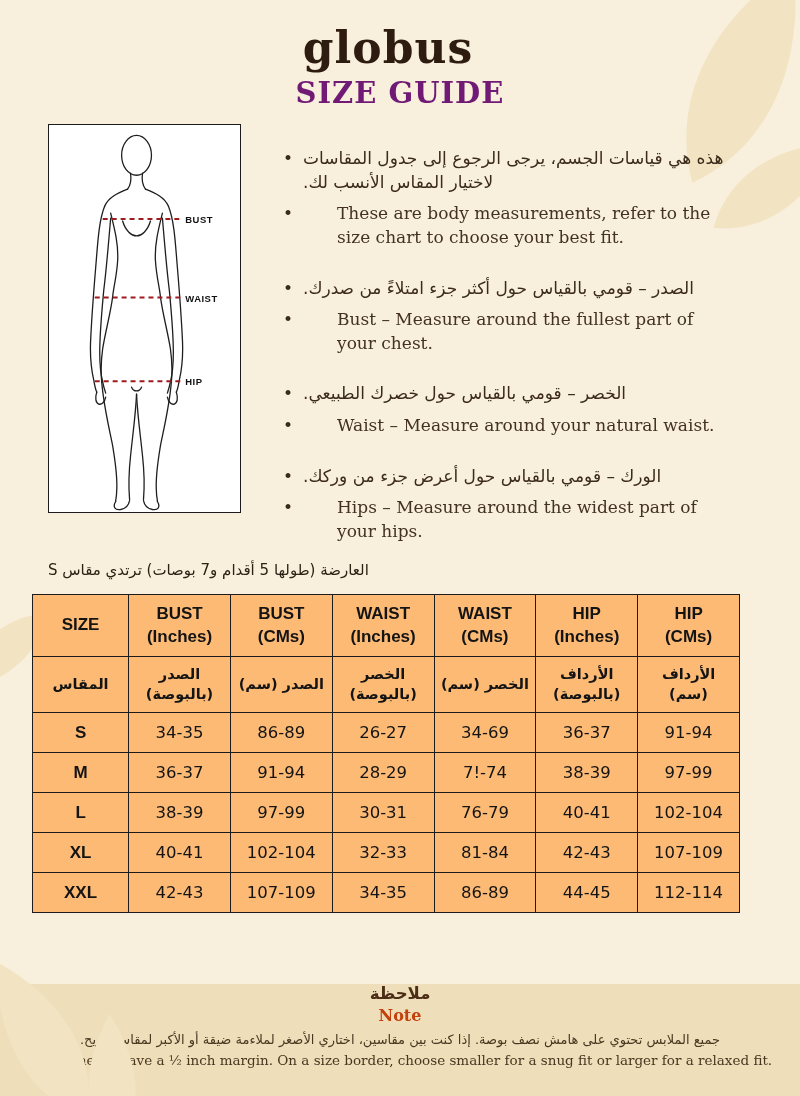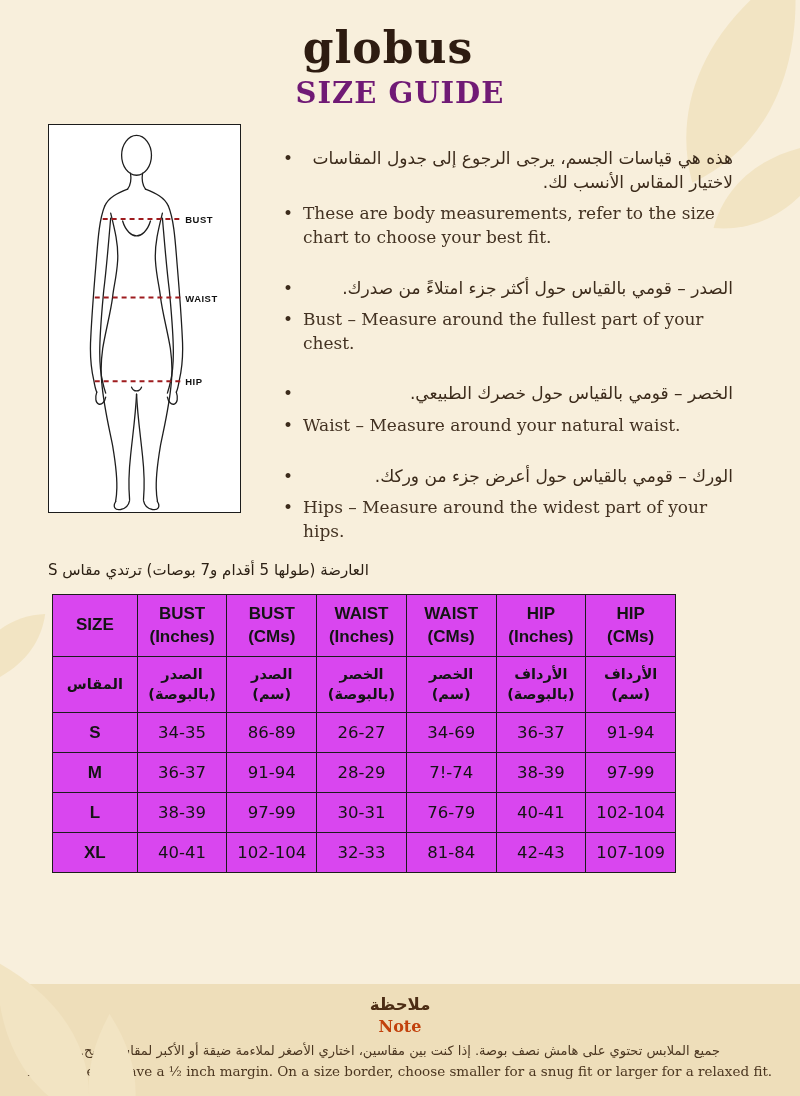--- a/index.html
+++ b/index.html
@@ -45,45 +45,45 @@
   .fig-label { font-family:"Liberation Sans", sans-serif; font-size:9.5px; font-weight:bold; fill:#111; letter-spacing:.5px; }
   
   .instructions {
     position:absolute; left:283px; top:146px; width:450px; z-index:4;
     display:flex; flex-direction:column; gap:26px;
   }
   .inst-group { display:flex; flex-direction:column; gap:7px; }
   .inst-line { display:flex; gap:10px; align-items:flex-start; }
   .bullet { font-size:17px; line-height:1.45; color:#3c2b1b; flex:0 0 auto; }
   .inst-txt { flex:1; line-height:1.42; }
-  .txt-ar { font-family:"DejaVu Sans", sans-serif; font-size:17px; color:#3c2b1b; text-align:right; }
-  .txt-en { font-family:"DejaVu Serif", serif; font-size:17px; color:#433222; }
+  .txt-ar { font-family:"DejaVu Sans", sans-serif; font-size:17px; color:#3c2b1b; text-align:left; }
+  .txt-en { font-family:"DejaVu Serif", serif; font-size:17px; color:#433222;margin-left:34px; }
   
   .model-note { position:absolute; left:48px; top:531px; width:420px; z-index:4;margin-top:28px; }
   .model-ar { font-family:"DejaVu Sans", sans-serif; font-size:15px; color:#2d2115; text-align:left; line-height:1.5; }
   .model-en { font-family:"DejaVu Serif", serif; font-size:15px; color:#2d2115; line-height:1.5; }
   
   .size-table {
-    position:absolute; left:52px; top:594px; width:624px; z-index:4;
-    border-collapse:collapse; background:#d946ef; table-layout:fixed;
+    position:absolute; left:32px; top:594px; width:708px; z-index:4;
+    border-collapse:collapse; background:#fdba74; table-layout:fixed;
   }
   .size-table th, .size-table td {
     border:1.5px solid #1c1c1c; text-align:center; vertical-align:middle; color:#141414;
     padding:0 2px; overflow:hidden;
   }
   .head-en th { height:62px; font-family:"Liberation Sans", sans-serif; font-size:17px; font-weight:bold; line-height:1.3; }
   .head-ar th { height:56px; font-family:"DejaVu Sans", sans-serif; font-size:14.5px; font-weight:bold; line-height:1.35; }
   .data-row td { height:40px; font-family:"DejaVu Sans", sans-serif; font-size:16.5px; }
   .data-row .size-cell { font-weight:bold; font-family:"Liberation Sans", sans-serif; font-size:17px; }
   .h-line { display:block; }
   .h-line:empty { display:none; }
   
   .note-band {
     position:absolute; left:0; top:984px; width:800px; height:112px; z-index:2;
-    background:#eedeba; text-align:center; padding-top:11px;
+    background:#eedeba; text-align:center; 
   }
   .note-title-ar { font-family:"DejaVu Sans", sans-serif; font-size:16.5px; font-weight:bold; color:#4c2d15; position:relative; z-index:4; }
   .note-title-en { font-family:"DejaVu Serif", serif; font-size:16px; font-weight:bold; color:#c2410c; margin-top:3px; position:relative; z-index:4; }
   .note-body-ar { font-family:"DejaVu Sans", sans-serif; font-size:13px; color:#4b3620; margin-top:7px; position:relative; z-index:4; }
   .note-body-en { font-family:"DejaVu Serif", serif; font-size:13.5px; color:#4b3620; margin-top:5px; position:relative; z-index:4; }
 </style>
 </head>
 <body>
 
 <div class="page">
@@ -285,20 +285,29 @@
       </tr>
       <tr class="data-row">
         <td class="size-cell">XL</td>
         <td>40-41</td>
         <td>102-104</td>
         <td>32-33</td>
         <td>81-84</td>
         <td>42-43</td>
         <td>107-109</td>
       </tr>
+      <tr class="data-row">
+        <td class="size-cell">XXL</td>
+        <td>42-43</td>
+        <td>107-109</td>
+        <td>34-35</td>
+        <td>86-89</td>
+        <td>44-45</td>
+        <td>112-114</td>
+      </tr>
     </tbody>
   </table>
 
   <div class="note-band">
     <div class="note-title-ar" dir="rtl" lang="ar">ملاحظة</div>
     <div class="note-title-en">Note</div>
     <div class="note-body-ar" dir="rtl" lang="ar">جميع الملابس تحتوي على هامش نصف بوصة. إذا كنت بين مقاسين، اختاري الأصغر لملاءمة ضيقة أو الأكبر لمقاس مريح.</div>
     <div class="note-body-en">All garments have a ½ inch margin. On a size border, choose smaller for a snug fit or larger for a relaxed fit.</div>
   </div>
 

